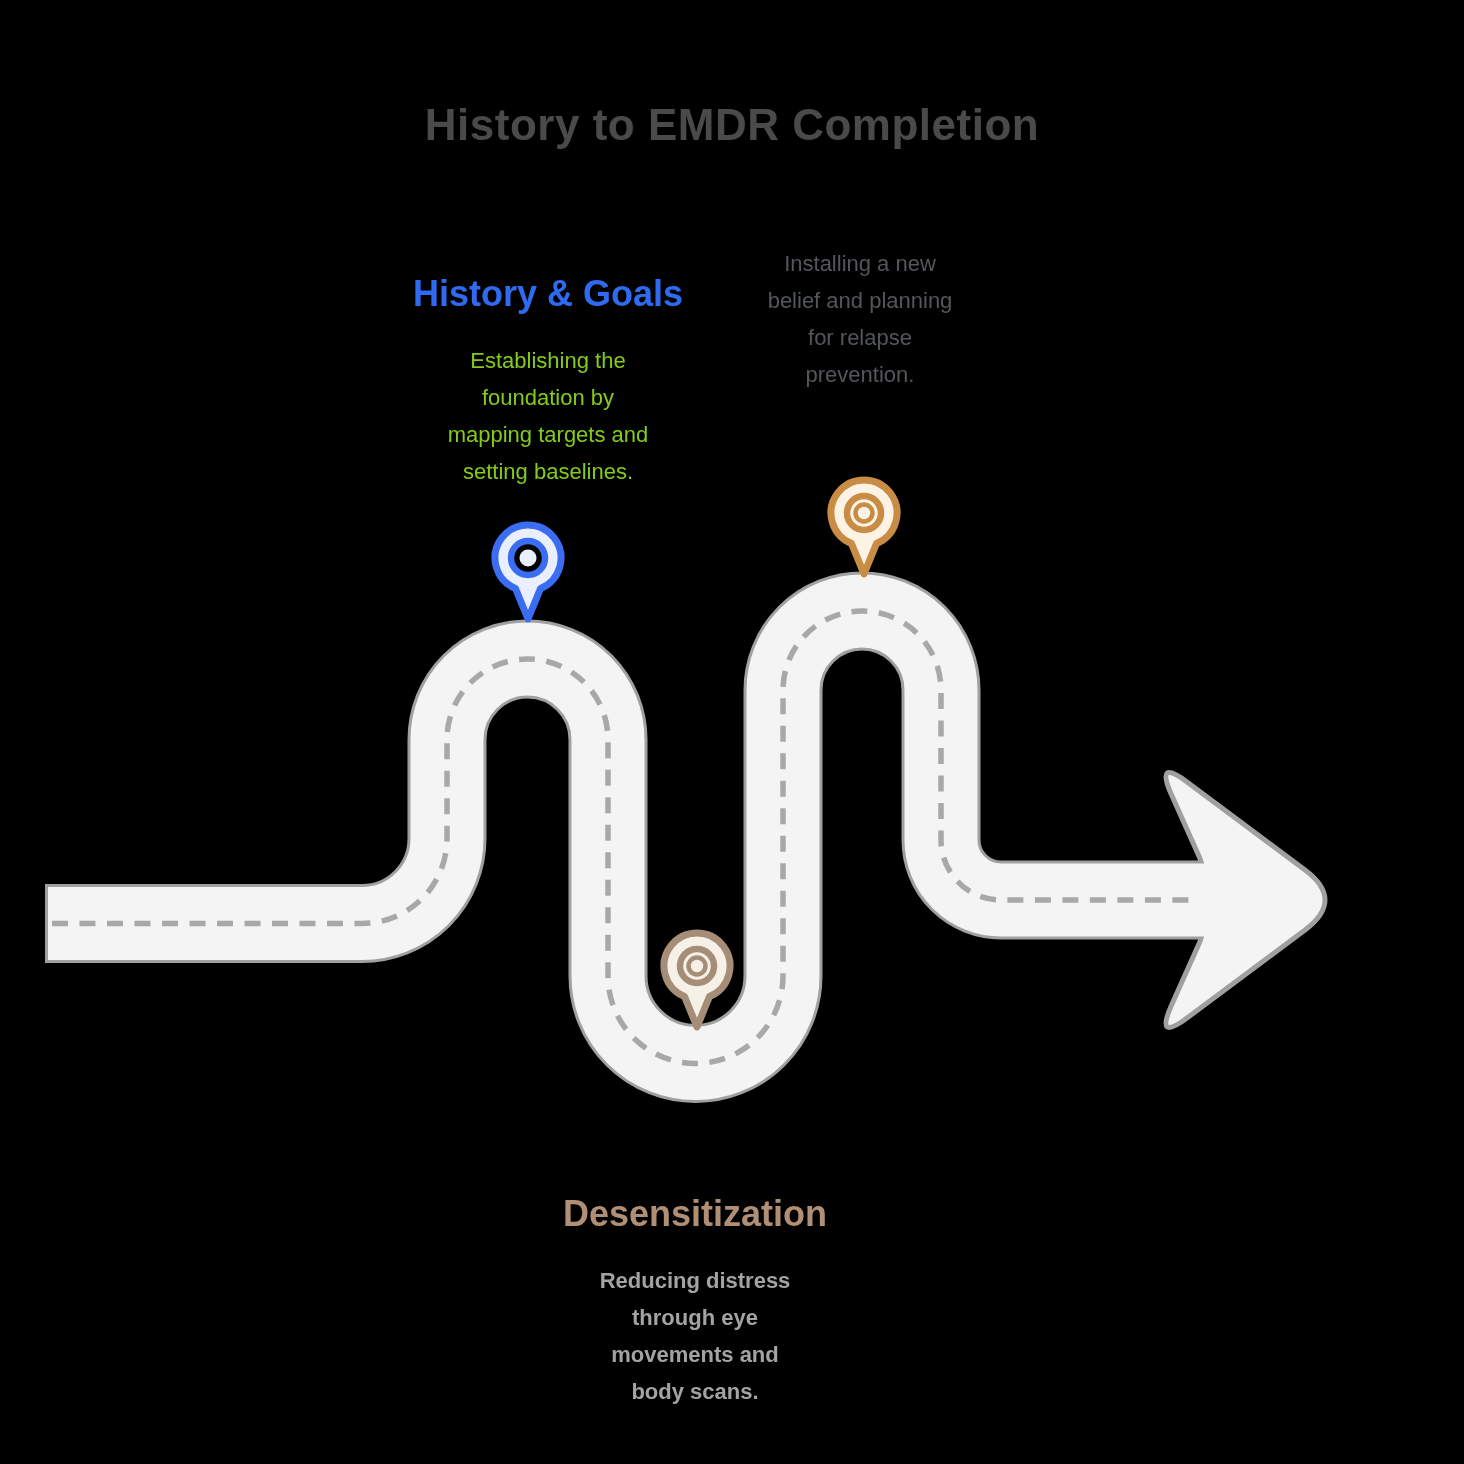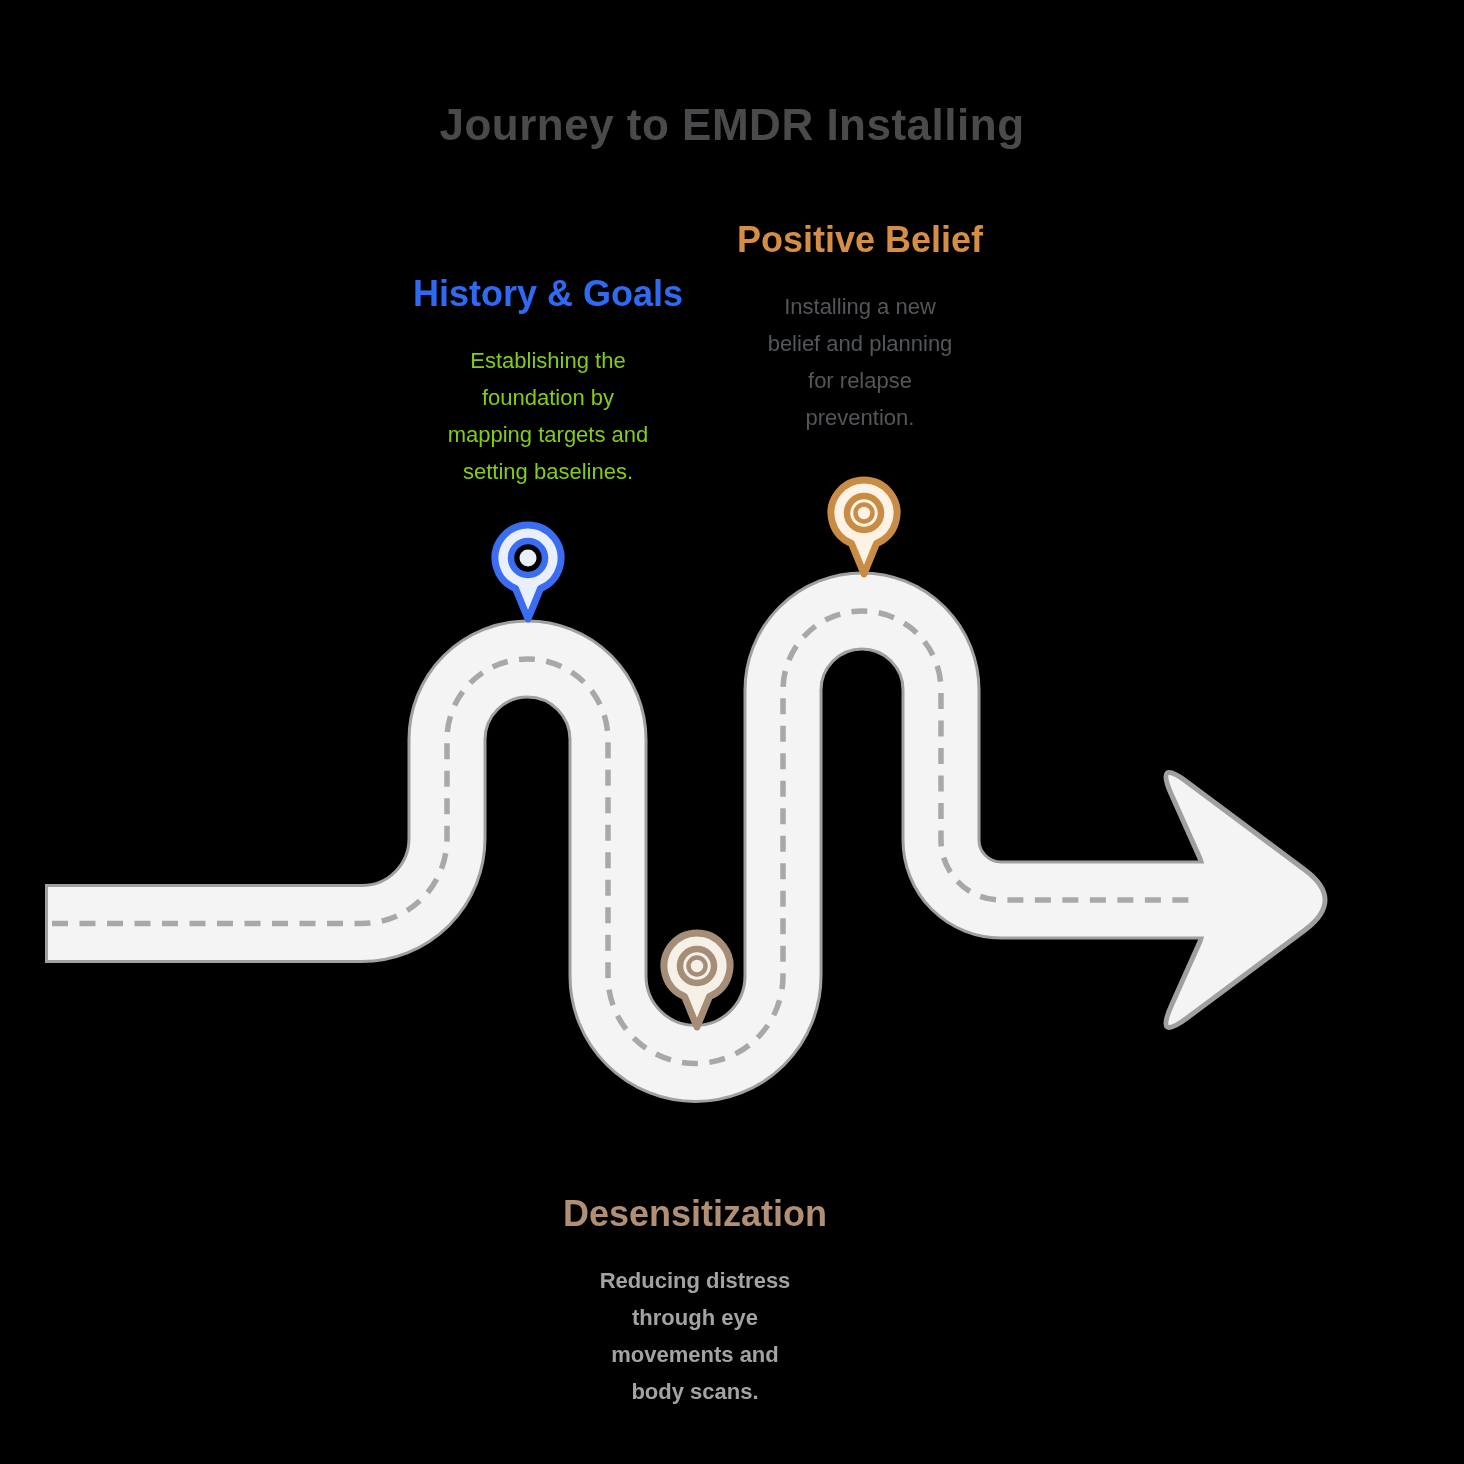--- a/index.html
+++ b/index.html
@@ -62,32 +62,31 @@
       <circle r="8.5" stroke-width="4.5" fill="#fdf3e4" stroke="#c98c44"></circle>
     </g>
 
     <g transform="translate(697,966)">
       <path d="M -12.5 30.5 A 33 33 0 1 1 12.5 30.5 L 0 61 Z" stroke-width="7" stroke-linejoin="round" stroke="#a58d77" fill="#f6f1e7"></path>
       <circle r="17" stroke-width="6.5" stroke="#a58d77" fill="none"></circle>
       <circle r="8.5" stroke-width="4.5" fill="#f6f1e7" stroke="#a58d77"></circle>
     </g>
   </svg>
 
-  <div class="page-title" style="color: rgb(74, 74, 76);">Journey to EMDR Installing</div>
+  <div class="page-title" style="color: rgb(74, 74, 76);">History to EMDR Completion</div>
 
   <div class="milestone m-history">
     <div class="ms-title" style="color: rgb(46, 107, 242);">History &amp; Goals</div>
     <div class="ms-desc" style="color: #84cc16;">Establishing the
 foundation by
 mapping targets and
 setting baselines.</div>
   </div>
 
   <div class="milestone m-positive">
-    <div class="ms-title" style="color: rgb(214, 142, 68);">Positive Belief</div>
     <div class="ms-desc" style="color: rgb(83, 86, 90);">Installing a new
 belief and planning
 for relapse
 prevention.</div>
   </div>
 
   <div class="milestone m-desens">
     <div class="ms-title" style="color: rgb(177, 143, 117);">Desensitization</div>
     <div class="ms-desc" style="color: #a3a3a3; font-weight: bold;">Reducing distress
 through eye

